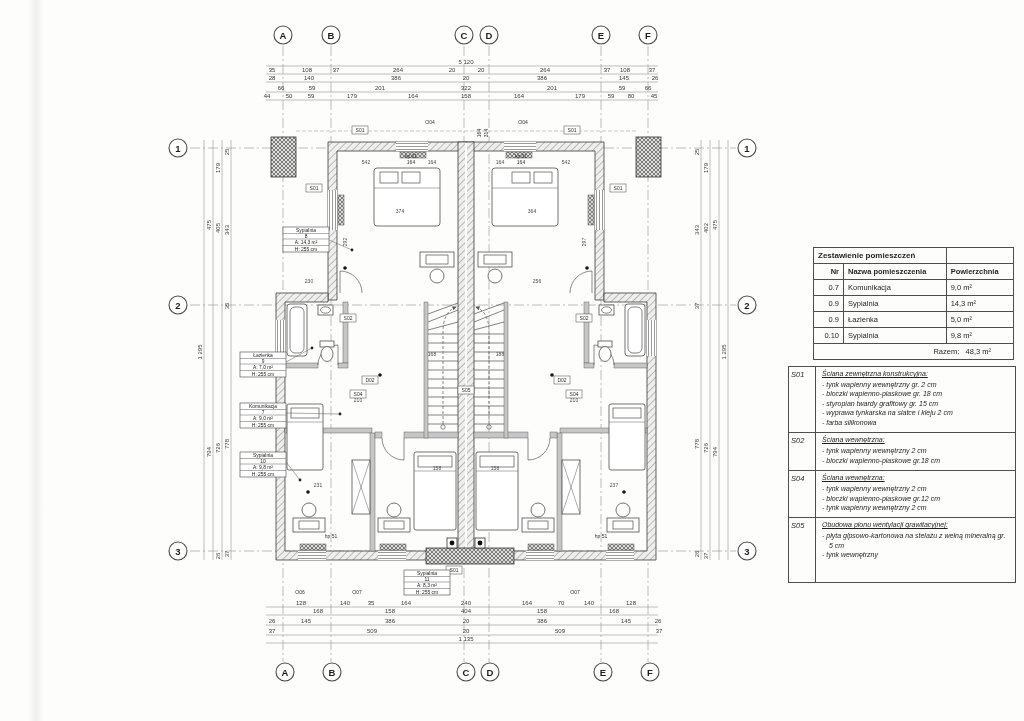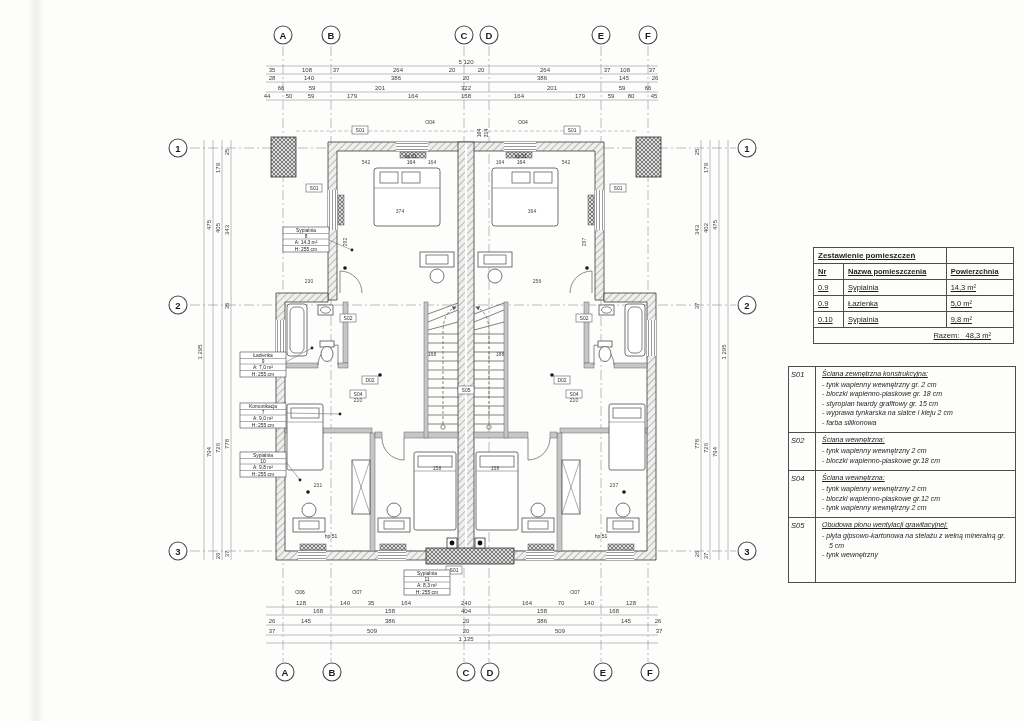--- a/index.html
+++ b/index.html
@@ -27,25 +27,25 @@
   .door{fill:none;stroke:#5a5a5a;stroke-width:.7;}
   .lead{stroke:#666;stroke-width:.55;fill:none;}
   .tagbox{fill:#fff;stroke:#555;stroke-width:.55;}
   .lblbox{fill:#fff;stroke:#444;stroke-width:.6;}
   text.lbl{font-size:4.9px;fill:#222;text-anchor:middle;}
   .walk{fill:none;stroke:#555;stroke-width:.7;stroke-dasharray:3 2;}
   .vent{fill:#fff;stroke:#333;stroke-width:.8;}
 
   
   .roomtable{position:absolute;left:813px;top:247px;width:201px;border-collapse:collapse;
-    font-size:7.5px;color:#1f1f1f;text-decoration:underline;}
+    font-size:7.5px;color:#1f1f1f;}
   .roomtable td{border:0.8px solid #4d4d4d;padding:2px 4px;height:11px;vertical-align:middle;background:#fdfdfc;}
   .roomtable .tl{font-weight:bold;font-size:8px;}
   .roomtable .hd{font-weight:bold;}
-  .roomtable .nr{width:22px;text-align:left;}
+  .roomtable .nr{width:22px;text-align:right;}
   .roomtable .nm{width:100px;}
   .roomtable .ar{width:60px;margin-left:47px;}
   .roomtable .razem{text-align:right;padding-right:22px;}
   .notes{position:absolute;left:788px;top:366px;width:226px;border:1px solid #4d4d4d;
     font-size:7px;color:#1f1f1f;background:#fdfdfc;}
   .nblock{display:flex;border-top:1px solid #4d4d4d;}
   .nblock:first-child{border-top:none;}
   .ncode{width:22px;min-width:22px;border-right:1px solid #4d4d4d;padding:3px 2px;
     font-style:italic;font-size:7.5px;}
   .nbody{padding:3px 5px 5px 6px;font-style:italic;}
@@ -662,20 +662,25 @@
   <table class="roomtable">
     <tbody>
       <tr>
         <td class="tl" colspan="2">Zestawienie pomieszczeń</td>
         <td></td>
       </tr>
       <tr>
         <td class="hd nr">Nr</td>
         <td class="hd nm">Nazwa pomieszczenia</td>
         <td class="hd ar">Powierzchnia</td>
+      </tr>
+      <tr>
+        <td class="nr">0.7</td>
+        <td class="nm">Komunikacja</td>
+        <td class="ar">9,0 m²</td>
       </tr>
       <tr>
         <td class="nr">0.9</td>
         <td class="nm">Sypialnia</td>
         <td class="ar">14,3 m²</td>
       </tr>
       <tr>
         <td class="nr">0.9</td>
         <td class="nm">Łazienka</td>
         <td class="ar">5,0 m²</td>

